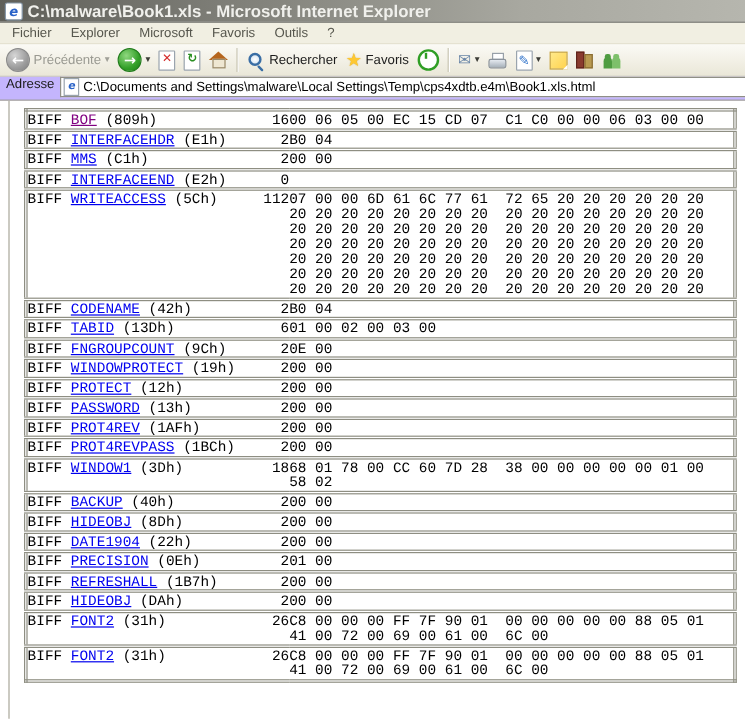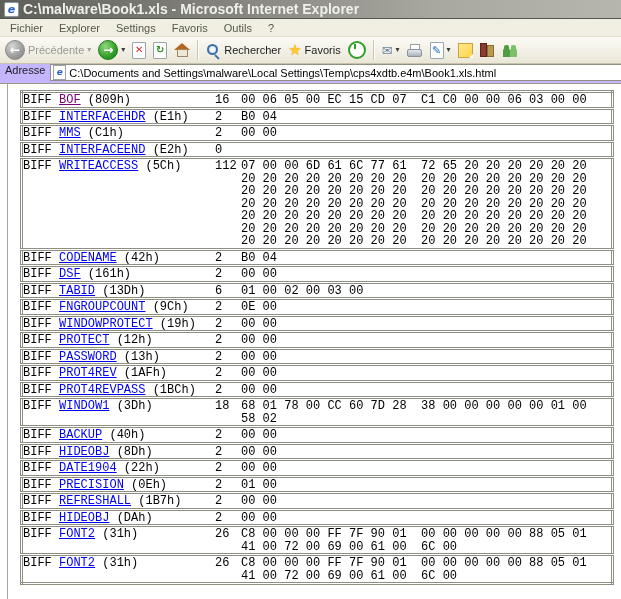--- a/index.html
+++ b/index.html
@@ -94,39 +94,39 @@
   .page-rule{position:absolute;top:0;left:7px;width:1px;height:100%;background:#aaa79a;}
   .biff-table{
     border-collapse:collapse;border:3px double #8e8e82;
     table-layout:fixed;width:594px;margin:6px 0 0 20px;
     font-family:"Liberation Mono","DejaVu Sans Mono",monospace;
     font-size:12px;line-height:12.5px;color:#000;
   }
   .biff-table td{border-top:3px double #8e8e82;padding:1px 0 0 0;vertical-align:top;}
   .biff-table tr:first-child td{border-top:none;}
   .c-name{width:192px;padding-left:2px;white-space:nowrap;overflow:hidden;margin-left:28px;}
-  .c-len{width:26px;white-space:nowrap;}
+  .c-len{width:26px;text-align:right;white-space:nowrap;}
   .c-hex{padding-left:4px;white-space:pre;overflow:hidden;}
   .biff-table a{color:var(--link,#0000ee);text-decoration:underline;}
   .biff-table a.visited{color:var(--visited,#800080);}
 </style>
 </head>
 <body>
 
 <div class="screen">
 
   <div class="titlebar">
     <span class="ie-logo">e</span>
     <span class="title-text">C:\malware\Book1.xls - Microsoft Internet Explorer</span>
   </div>
 
   <div class="menubar">
       <span class="menu-item">Fichier</span>
       <span class="menu-item">Explorer</span>
-      <span class="menu-item">Settings</span>
+      <span class="menu-item">Microsoft</span>
       <span class="menu-item">Favoris</span>
       <span class="menu-item">Outils</span>
       <span class="menu-item">?</span>
     </div>
 
   <div class="toolbar">
     <div class="tb-btn">
       <span class="circ back">←</span>
       <span class="tb-label disabled">Précédente</span>
       <span class="caret disabled">▾</span>
@@ -230,25 +230,20 @@
 20 20 20 20 20 20 20 20  20 20 20 20 20 20 20 20
 20 20 20 20 20 20 20 20  20 20 20 20 20 20 20 20
 20 20 20 20 20 20 20 20  20 20 20 20 20 20 20 20</td>
           </tr>
           <tr>
             <td class="c-name">BIFF <a href="#">CODENAME</a> (42h)</td>
             <td class="c-len">2</td>
             <td class="c-hex">B0 04</td>
           </tr>
           <tr>
-            <td class="c-name">BIFF <a href="#">DSF</a> (161h)</td>
-            <td class="c-len">2</td>
-            <td class="c-hex">00 00</td>
-          </tr>
-          <tr>
             <td class="c-name">BIFF <a href="#">TABID</a> (13Dh)</td>
             <td class="c-len">6</td>
             <td class="c-hex">01 00 02 00 03 00</td>
           </tr>
           <tr>
             <td class="c-name">BIFF <a href="#">FNGROUPCOUNT</a> (9Ch)</td>
             <td class="c-len">2</td>
             <td class="c-hex">0E 00</td>
           </tr>
           <tr>

